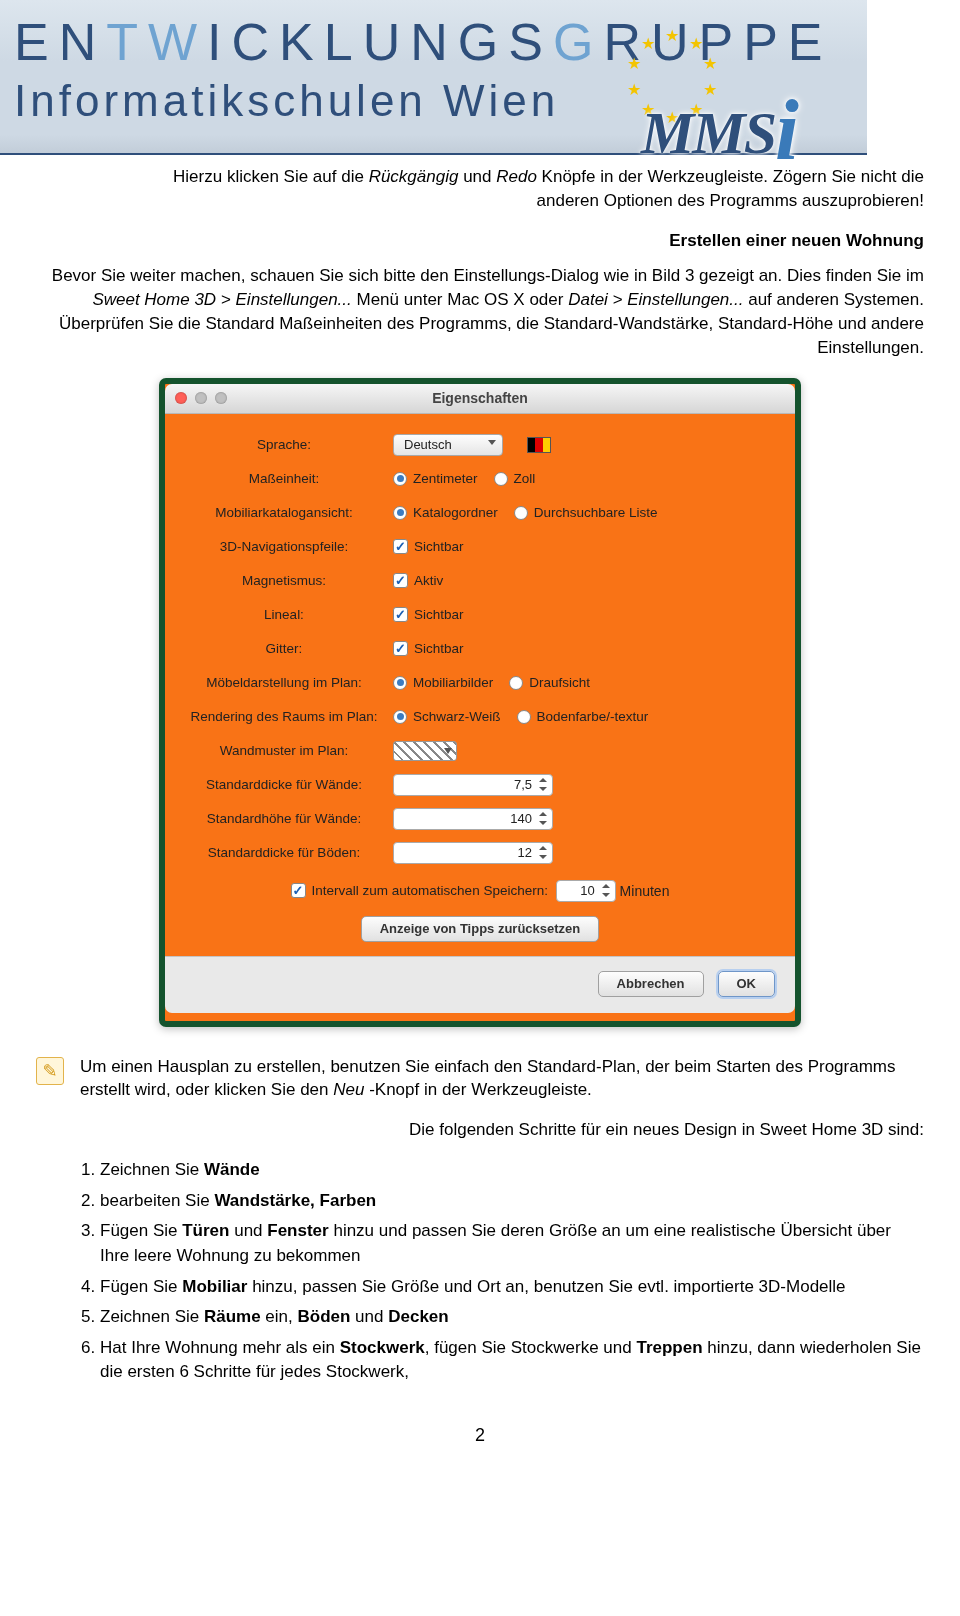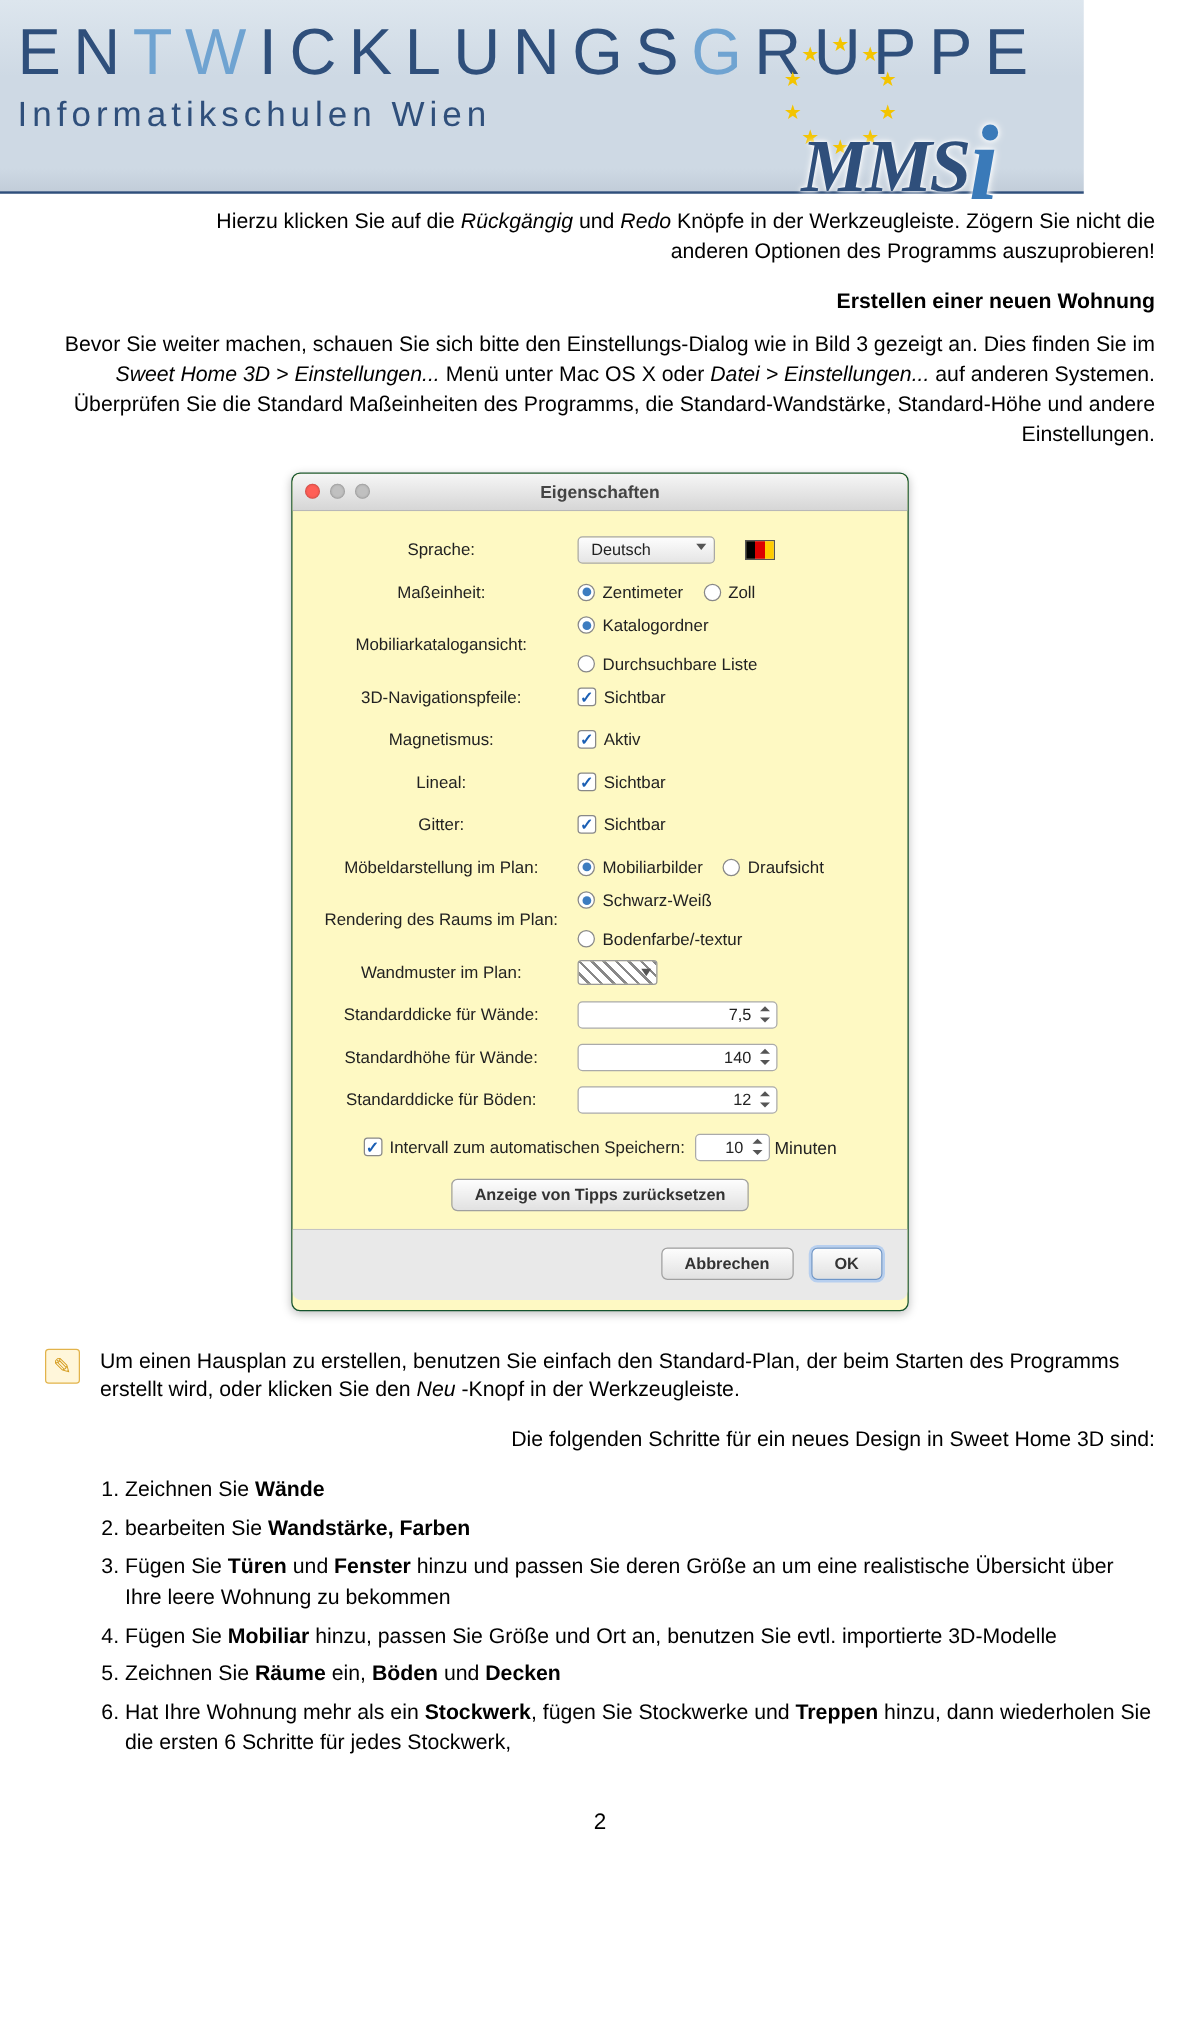--- a/index.html
+++ b/index.html
@@ -23,21 +23,21 @@
     font-family: "Trebuchet MS", Verdana, sans-serif;
     font-size: 52px;
     font-weight: 400;
     letter-spacing: 10px;
     color: #2f4f7b;
     padding: 12px 0 0 14px;
   }
   .banner h1 .hi { color: #6fa3d1; }
   .banner h2 {
     font-family: "Trebuchet MS", Verdana, sans-serif;
-    font-size: 28px;
+    font-size: 44px;
     font-weight: 400;
     letter-spacing: 4px;
     color: #2f4f7b;
     padding: 4px 0 0 14px;
   }
   .banner .logo {
     position: absolute;
     right: 22px;
     top: 30px;
     width: 220px;
@@ -71,23 +71,23 @@
   }
   
   .content { padding: 10px 36px 20px 36px; }
   .para { margin: 0 0 16px 0; line-height: 1.4; text-align: right; }
   .indent { padding-left: 72px; }
   .italic { font-style: italic; }
   .section-head { font-weight: 700; margin-top: 6px; margin-bottom: 12px; }
   
   .dialog-wrap { display: flex; justify-content: center; margin: 18px 0 28px 0; }
   .mac-window {
-    width: 494px;
-    background: #fef9c3;
-    border: 1px solid #14532d;
+    width: 642px;
+    background: #f97316;
+    border: 6px solid #14532d;
     border-radius: 7px;
     box-shadow: 0 2px 8px rgba(0,0,0,0.25);
     font-family: "Lucida Grande", "Helvetica Neue", Arial, sans-serif;
     font-size: 14px;
     color: #222;
   }
   .mac-titlebar {
     height: 30px;
     background: linear-gradient(#f6f6f6,#d6d6d6);
     border-bottom: 1px solid #b8b8b8;

